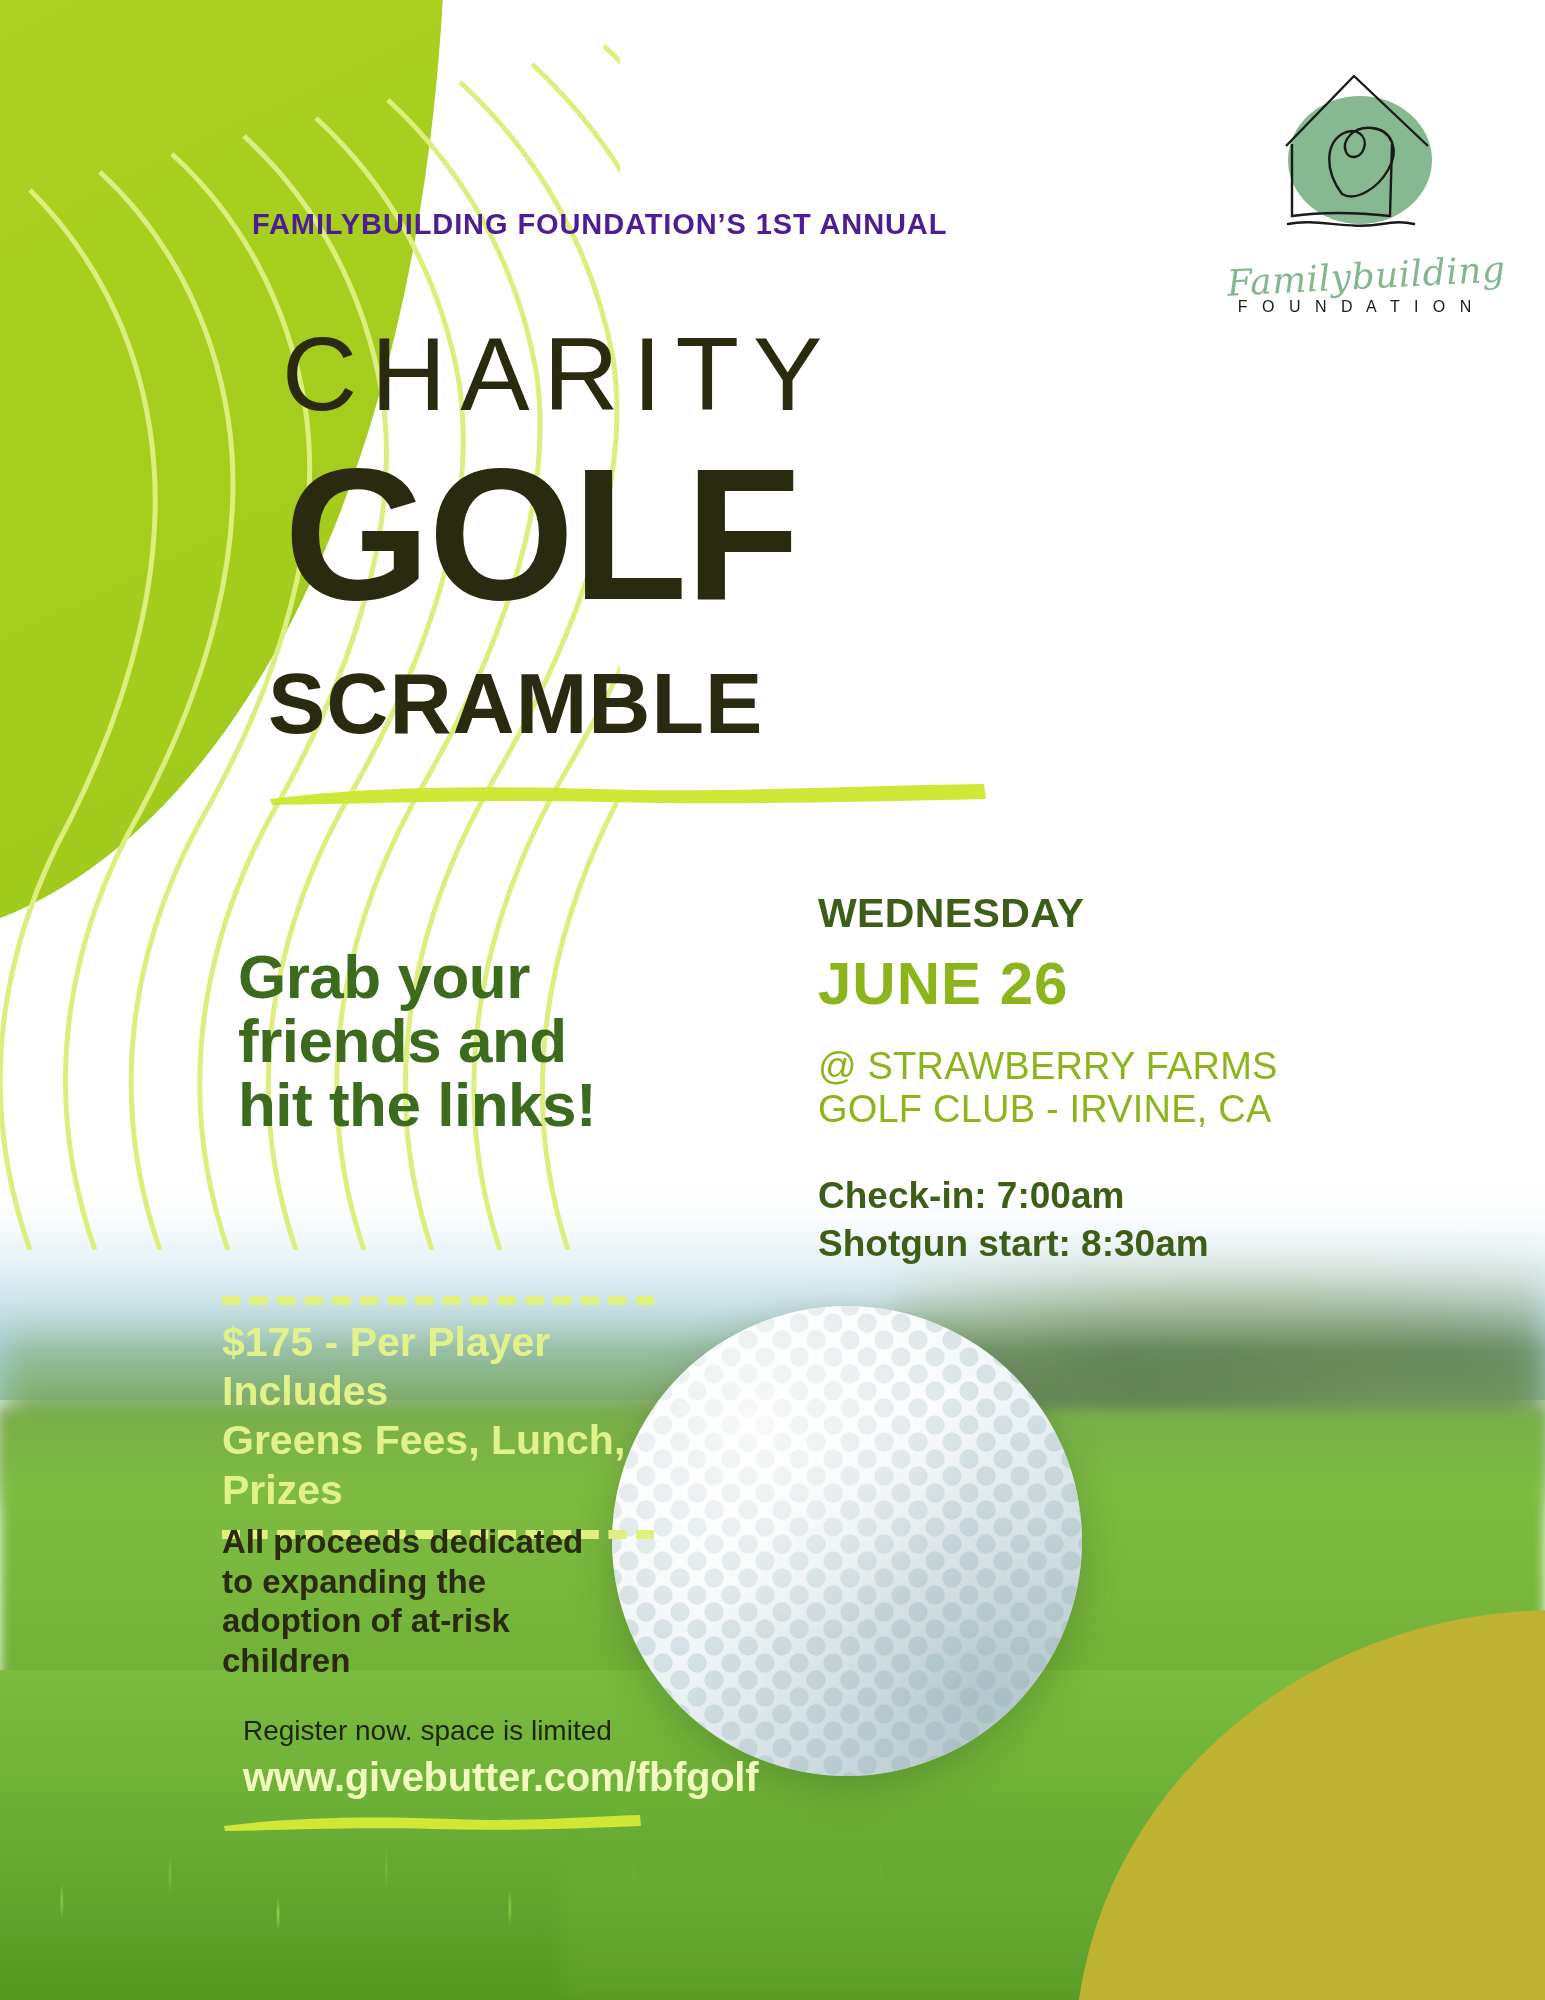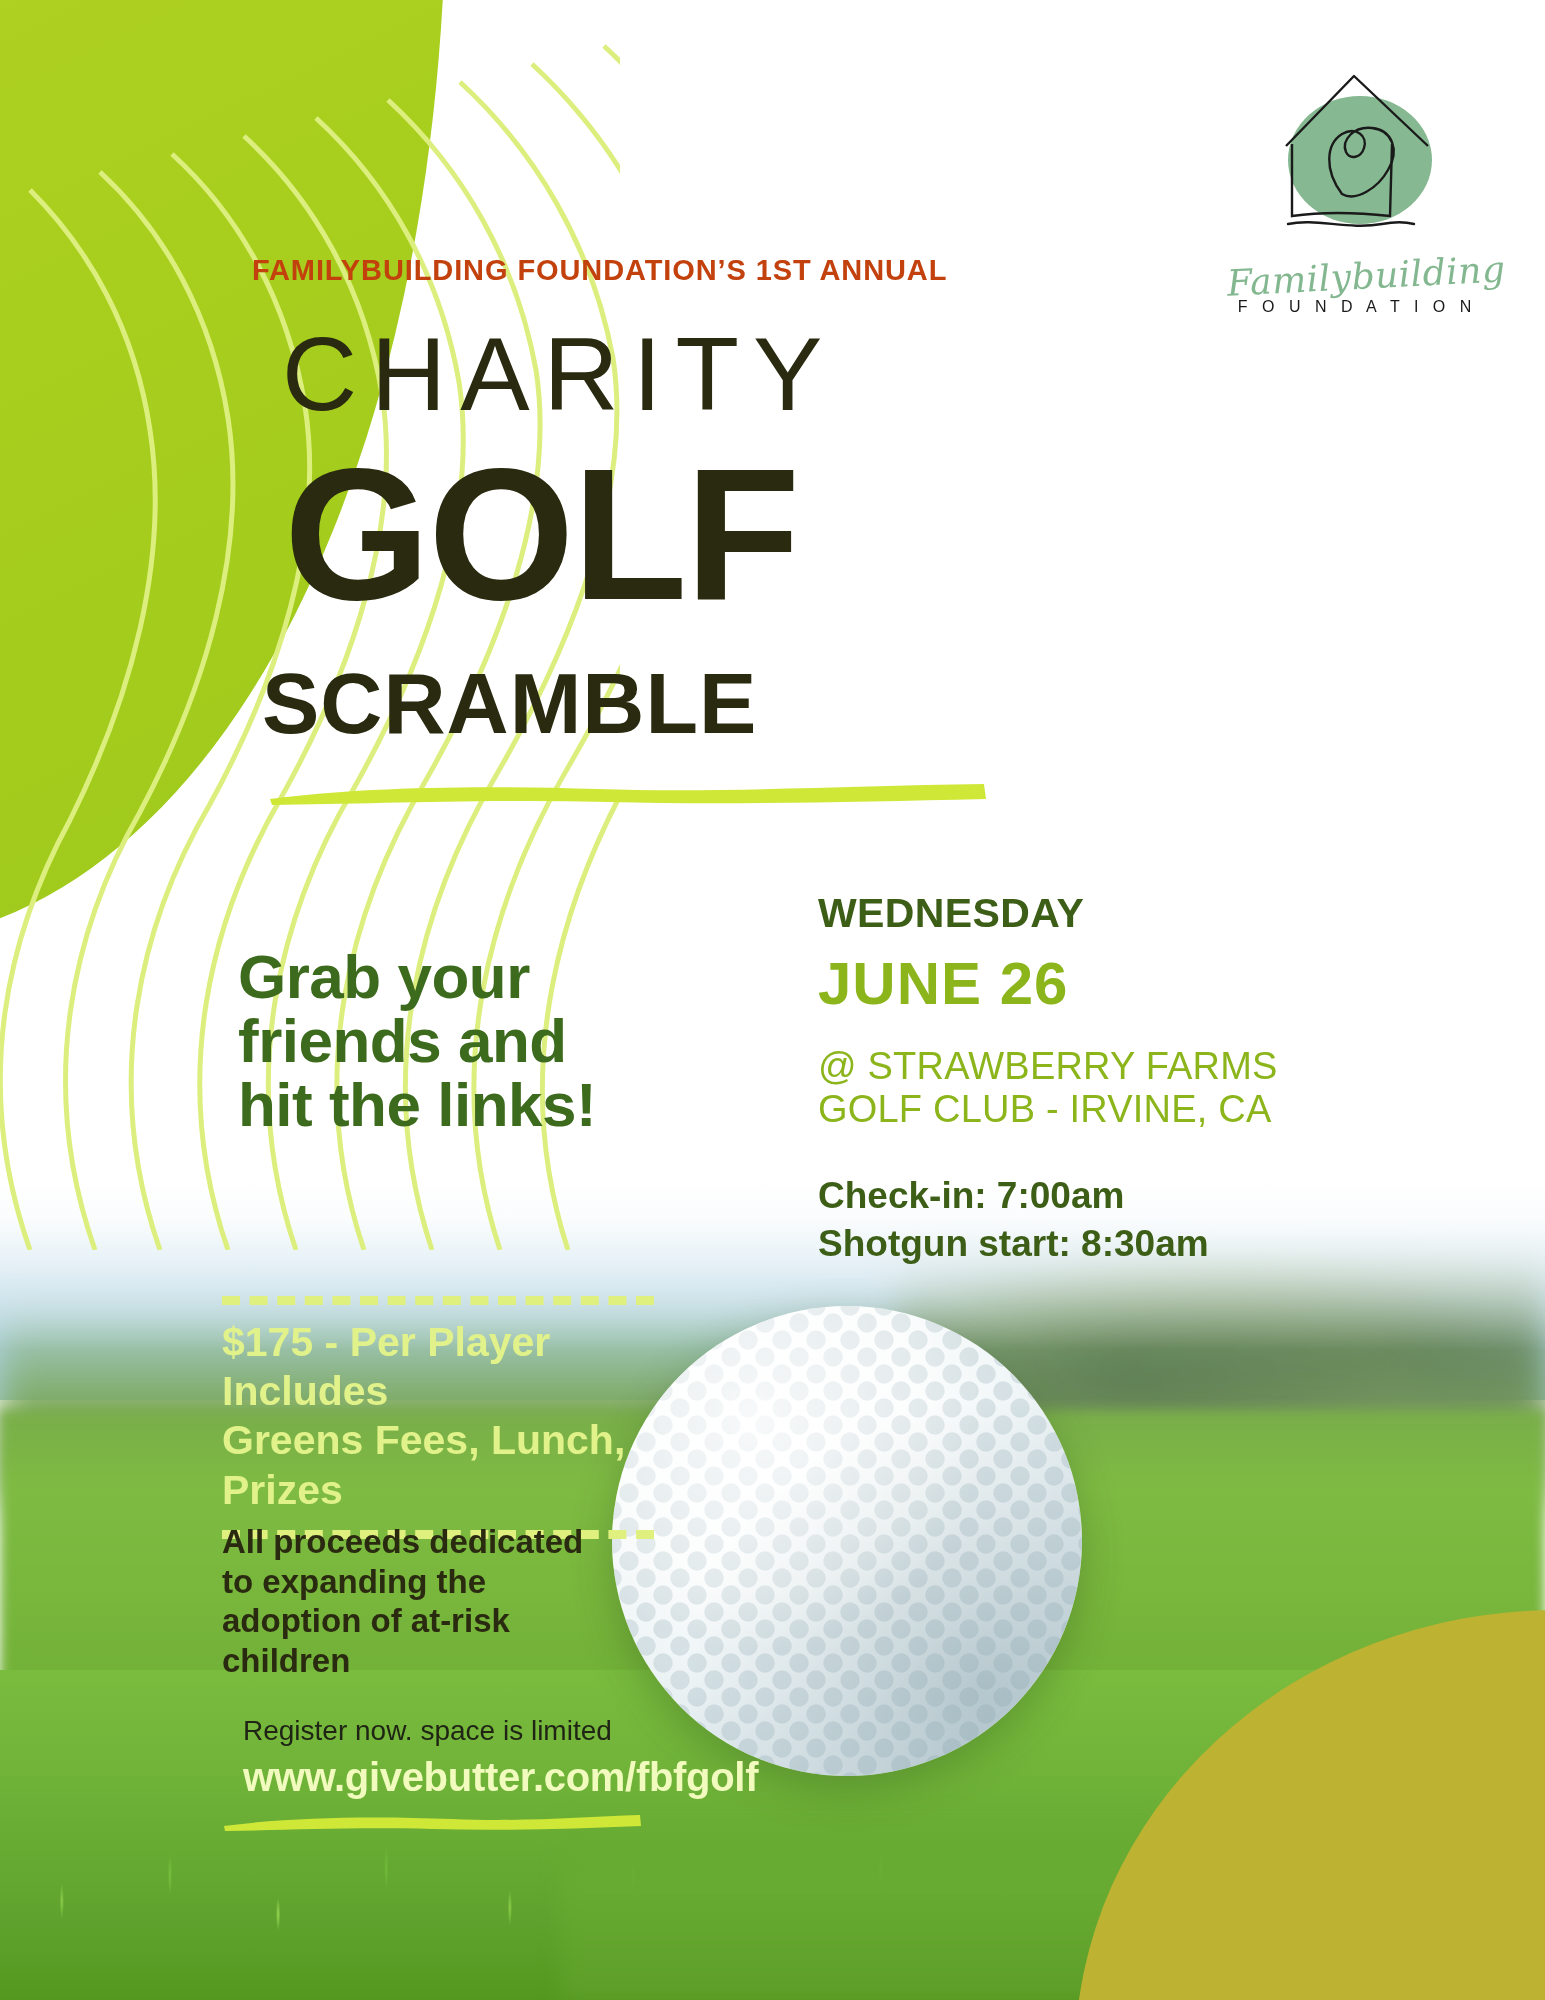--- a/index.html
+++ b/index.html
@@ -112,34 +112,34 @@
 
   
   .logo{ position:absolute; right:58px; top:52px; width:260px; }
   .logo-mark{ width:230px; height:200px; margin:0 auto; position:relative; }
   .logo-word{ text-align:center; margin-top:4px; }
 
   
   .eyebrow{
     position:absolute; left:252px; top:208px;
     font-size:29px; font-weight:bold; letter-spacing:.9px;
-    color:#c2410c; white-space:nowrap;margin-top:46px;
+    color:#4c1d95; white-space:nowrap;
   }
   .t-charity{
     position:absolute; left:282px; top:322px;
     font-size:104px; font-weight:300; letter-spacing:14px;
     color:#2a2a10; line-height:1;
   }
   .t-golf{
     position:absolute; left:284px; top:440px;
     font-size:188px; font-weight:bold; letter-spacing:-2px;
     color:#2a2a10; line-height:1;
   }
   .t-scramble{
-    position:absolute; left:262px; top:660px;
+    position:absolute; left:268px; top:660px;
     font-size:86px; font-weight:bold; letter-spacing:1px;
     color:#2a2a10; line-height:1;
   }
   .brush1{
     position:absolute; left:268px; top:780px; width:720px; height:26px;
   }
 
   .tagline{
     position:absolute; left:238px; top:945px;
     font-size:62px; font-weight:bold; line-height:1.03;

